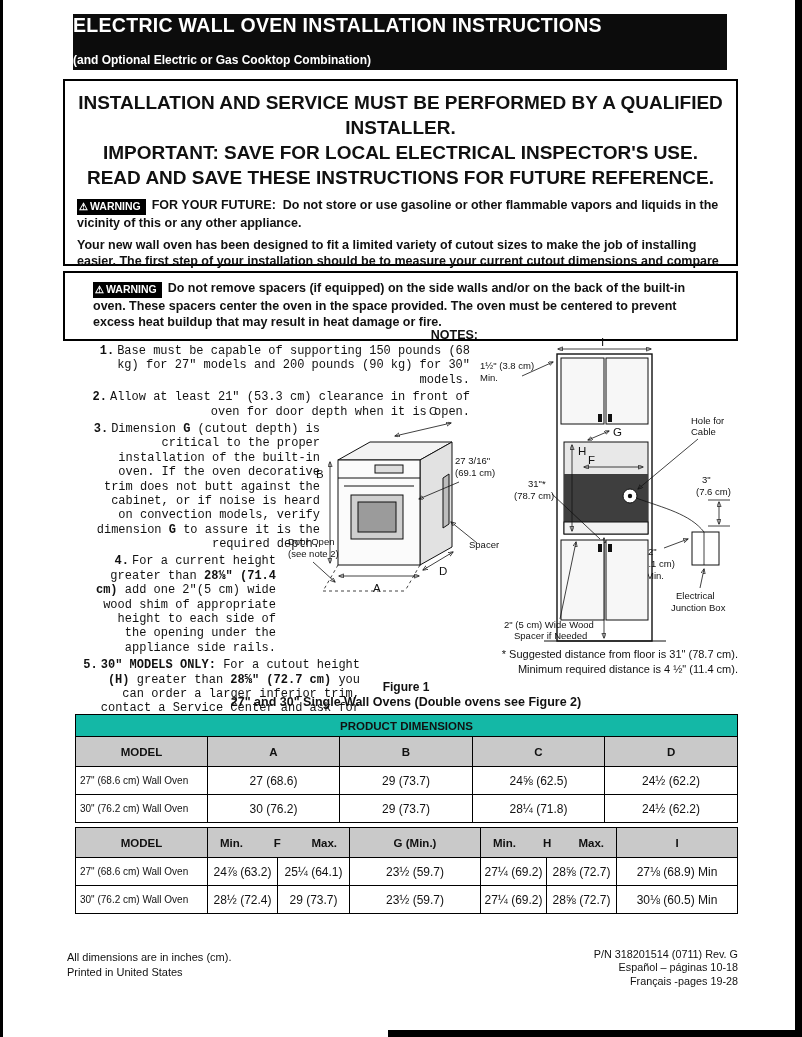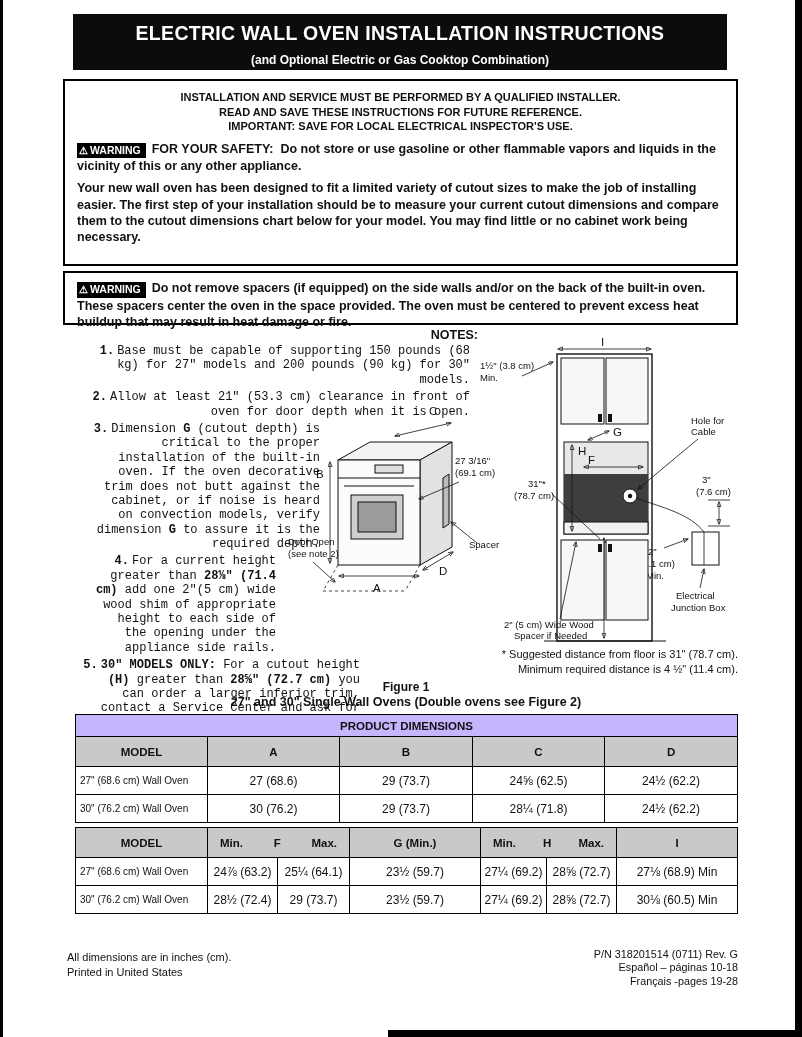--- a/index.html
+++ b/index.html
@@ -1,31 +1,31 @@
 <!DOCTYPE html>
 <html><head>
 <meta charset="utf-8">
 <style>
   * { margin:0; padding:0; box-sizing:border-box; }
   html,body { background:#fff; }
   body { width:802px; height:1037px; position:relative; font-family:"Liberation Sans",sans-serif; color:#111; overflow:hidden; }
   .edge { position:absolute; background:#000; }
 
-  .header-bar { position:absolute; left:73px; top:14px; width:654px; height:56px; background:#0c0c0c; color:#fff; text-align:center; padding-top:8px; }
+  .header-bar { position:absolute; left:73px; top:14px; width:654px; height:56px; background:#0c0c0c; color:#fff; }
   .header-bar .t { font-size:19.5px; font-weight:bold; letter-spacing:.3px; }
-  .header-bar .s { font-size:12px; font-weight:bold; margin-top:8px; }
+  .header-bar .s { font-size:12px; font-weight:bold; margin-top:16px; }
 
   .box { position:absolute; border:2px solid #000; background:#fff; }
   .intro-box { left:63px; top:79px; width:675px; height:187px; padding:9px 12px; }
-  .center-lines div { text-align:center; font-weight:bold; font-size:11px; line-height:1.32; }
+  .center-lines div { text-align:center; font-weight:bold; font-size:19px; line-height:1.32; }
   .warn-line { margin-top:7px; font-size:12.5px; font-weight:bold; line-height:1.3; }
   .intro-par { margin-top:6px; font-size:12.5px; font-weight:bold; line-height:1.3; }
   .badge { display:inline-block; background:#000; color:#fff; font-weight:bold; font-size:10.5px; padding:1px 5px 1px 2px; margin-right:6px; vertical-align:-1px; }
   .badge .tri { font-size:10px; margin-right:2px; }
-  .spacer-box { left:63px; top:271px; width:675px; height:54px; padding:7px 12px; font-size:12.5px; font-weight:bold; line-height:1.32; }
+  .spacer-box { left:63px; top:271px; width:675px; height:70px; padding:7px 28px; font-size:12.5px; font-weight:bold; line-height:1.32; }
 
   .notes { position:absolute; left:76px; top:328px; width:402px;text-align:right; }
   .notes h2 { font-size:12.5px; font-weight:bold; margin-bottom:2px; }
   .note { font-size:12px; line-height:1.2; padding-left:14px; text-indent:-14px; margin-bottom:3px;font-family:Liberation Mono, monospace; }
   .note .num { font-weight:bold; padding-right:3px; }
   .n12 { width:394px; } .n3 { width:244px; } .n4 { width:200px; } .n5 { width:284px; }
 
   .fig-oven { position:absolute; left:283px; top:398px; }
   .fig-cab  { position:absolute; left:452px; top:336px; }
   svg text { font-family:"Liberation Sans",sans-serif; font-size:9.5px; fill:#111; stroke:none; }
@@ -35,21 +35,21 @@
 
   .footnote { position:absolute; left:452px; top:647px; width:286px; text-align:right; font-size:11px; line-height:1.32; }
   .caption { position:absolute; left:75px; top:680px; width:662px; text-align:center; }
   .caption .t { font-size:12px; font-weight:bold;text-align:center; }
   .caption .s { font-size:12.5px; font-weight:bold; margin-top:1px; }
 
   .tables { position:absolute; left:75px; top:714px; width:662px; }
   table { border-collapse:collapse; width:662px; table-layout:fixed; }
   .tbl2 { margin-top:4px; }
   th,td { border:1.5px solid #000; text-align:center; font-size:12px; padding:2px 3px; }
-  .tbl-title th { background:#c4b5fd; font-size:11.5px; font-weight:bold; height:22px; }
+  .tbl-title th { background:#14b8a6; font-size:11.5px; font-weight:bold; height:22px; }
   .tbl-head th { background:#c9c9c9; font-weight:bold; height:30px; font-size:11.5px; }
   td { height:28px; background:#fff; }
   td.model { text-align:left; font-size:10px; padding-left:4px; }
   .minmax { display:flex; justify-content:space-between; padding:0 9px; font-weight:bold; }
 
   .footer-left { position:absolute; left:67px; top:950px; font-size:11px; line-height:1.35; }
   .footer-right { position:absolute; left:440px; top:948px; width:298px; text-align:right; font-size:10.8px; line-height:1.25; }
 </style>
 </head>
 <body>
@@ -59,25 +59,25 @@
 <div class="edge" style="left:388px;top:1030px;width:414px;height:7px"></div>
 
 <div class="header-bar">
   <div class="t">ELECTRIC WALL OVEN INSTALLATION INSTRUCTIONS</div>
   <div class="s">(and Optional Electric or Gas Cooktop Combination)</div>
 </div>
 
 <div class="box intro-box">
   <div class="center-lines">
     <div>INSTALLATION AND SERVICE MUST BE PERFORMED BY A QUALIFIED INSTALLER.</div>
+    <div>IMPORTANT: SAVE FOR LOCAL ELECTRICAL INSPECTOR'S USE.</div>
     <div>READ AND SAVE THESE INSTRUCTIONS FOR FUTURE REFERENCE.</div>
-    <div>IMPORTANT: SAVE FOR LOCAL ELECTRICAL INSPECTOR'S USE.</div>
   </div>
   <div class="warn-line">
-    <span class="badge"><span class="tri">⚠</span><span>WARNING</span></span><span>FOR YOUR SAFETY:</span>&nbsp; <span>Do not store or use gasoline or other flammable vapors and liquids in the vicinity of this or any other appliance.</span>
+    <span class="badge"><span class="tri">⚠</span><span>WARNING</span></span><span>FOR YOUR FUTURE:</span>&nbsp; <span>Do not store or use gasoline or other flammable vapors and liquids in the vicinity of this or any other appliance.</span>
   </div>
   <div class="intro-par">Your new wall oven has been designed to fit a limited variety of cutout sizes to make the job of installing easier. The first step of your installation should be to measure your current cutout dimensions and compare them to the cutout dimensions chart below for your model. You may find little or no cabinet work being necessary.</div>
 </div>
 
 <div class="box spacer-box">
   <span class="badge"><span class="tri">⚠</span><span>WARNING</span></span><span>Do not remove spacers (if equipped) on the side walls and/or on the back of the built-in oven. These spacers center the oven in the space provided. The oven must be centered to prevent excess heat buildup that may result in heat damage or fire.</span>
 </div>
 
 <div class="notes">
   <h2>NOTES:</h2>

